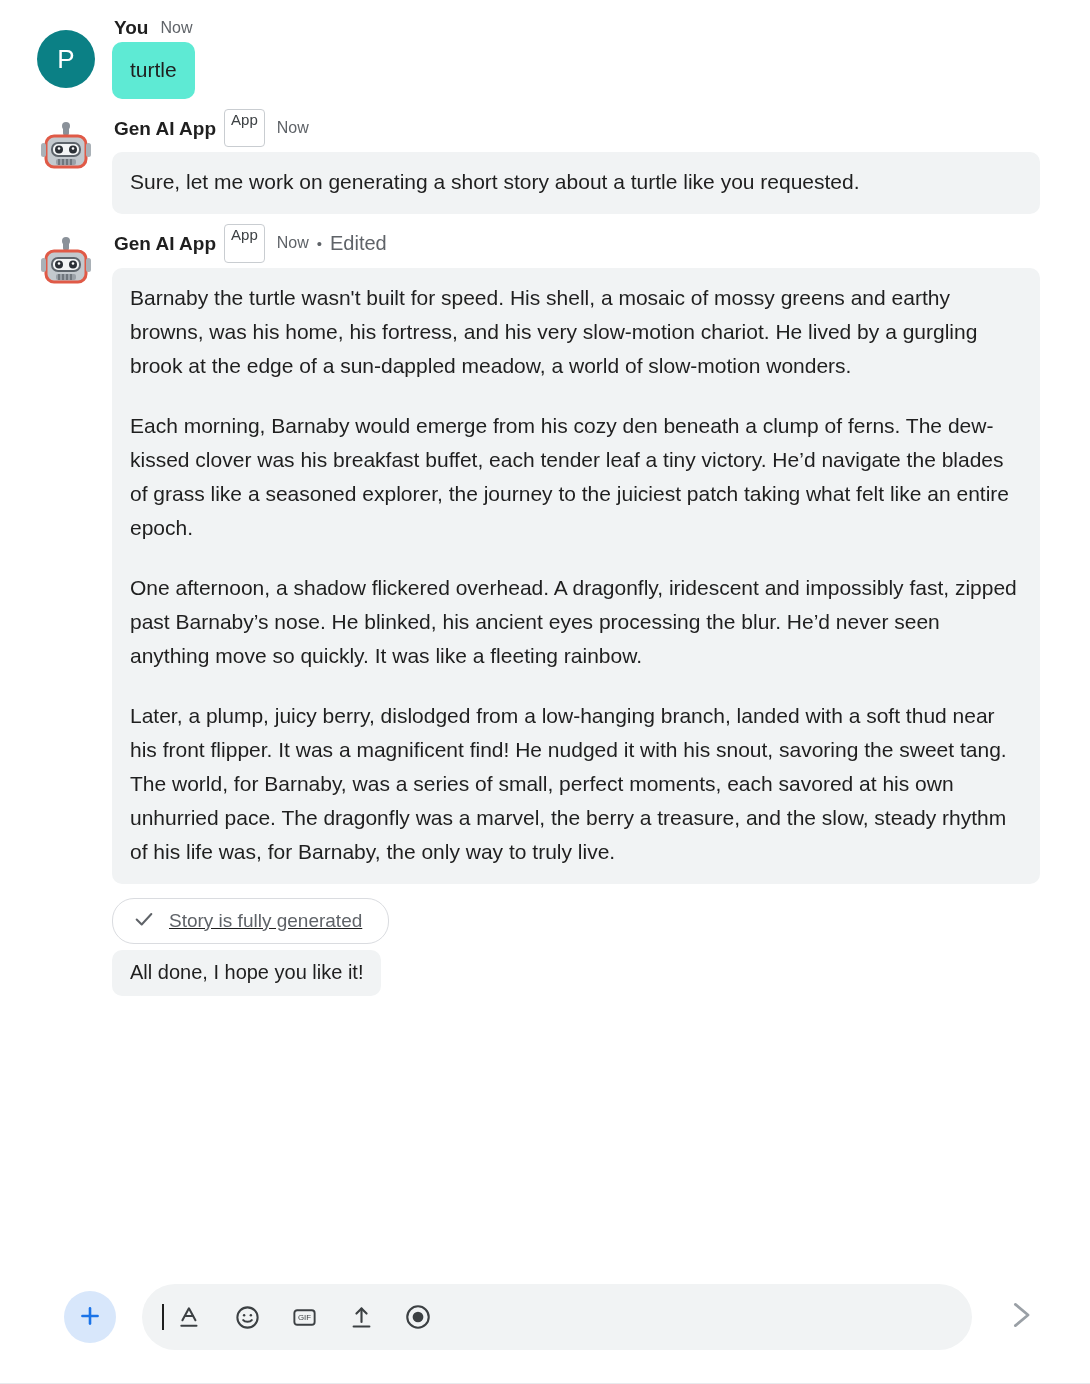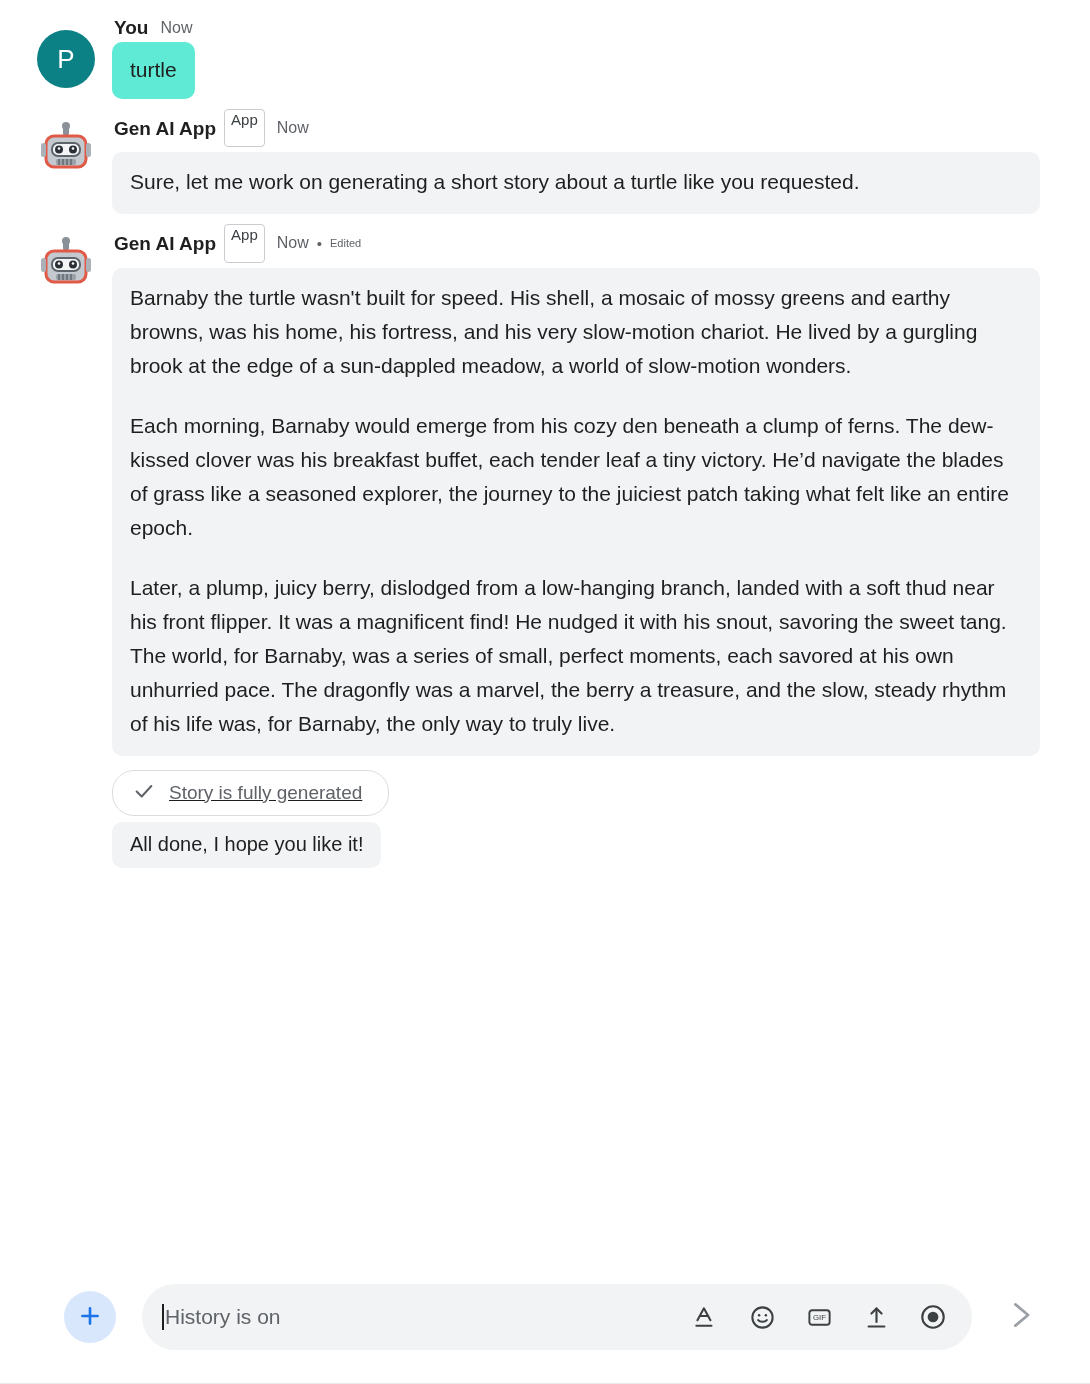--- a/index.html
+++ b/index.html
@@ -94,21 +94,21 @@
   .timestamp {
     font-size: 16px;
     color: #5f6368;
     margin-left: 4px;
   }
   .dot-sep {
     font-size: 15px;
     color: #5f6368;
   }
   .edited {
-    font-size: 11px;
+    font-size: 20px;
     color: #5f6368;
   }
 
   
   .bubble {
     border-radius: 10px;
     padding: 13px 18px 15px 18px;
     font-size: 21px;
     line-height: 1.62;
     color: #1f1f1f;
@@ -317,20 +317,21 @@
         <div class="meta">
           <span class="sender">Gen AI App</span>
           <span class="app-badge">App</span>
           <span class="timestamp">Now</span>
           <span class="dot-sep">•</span>
           <span class="edited">Edited</span>
         </div>
         <div class="bubble bubble-bot">
           <p>Barnaby the turtle wasn't built for speed. His shell, a mosaic of mossy greens and earthy browns, was his home, his fortress, and his very slow-motion chariot. He lived by a gurgling brook at the edge of a sun-dappled meadow, a world of slow-motion wonders.</p>
           <p>Each morning, Barnaby would emerge from his cozy den beneath a clump of ferns. The dew-kissed clover was his breakfast buffet, each tender leaf a tiny victory. He’d navigate the blades of grass like a seasoned explorer, the journey to the juiciest patch taking what felt like an entire epoch.</p>
+          <p>One afternoon, a shadow flickered overhead. A dragonfly, iridescent and impossibly fast, zipped past Barnaby’s nose. He blinked, his ancient eyes processing the blur. He’d never seen anything move so quickly. It was like a fleeting rainbow.</p>
           <p>Later, a plump, juicy berry, dislodged from a low-hanging branch, landed with a soft thud near his front flipper. It was a magnificent find! He nudged it with his snout, savoring the sweet tang. The world, for Barnaby, was a series of small, perfect moments, each savored at his own unhurried pace. The dragonfly was a marvel, the berry a treasure, and the slow, steady rhythm of his life was, for Barnaby, the only way to truly live.</p>
         </div>
 
         <div class="status-chip">
           <span class="check-icon">
             <svg width="22" height="22" viewBox="0 0 24 24" fill="none" stroke="#5f6368" stroke-width="2.2" stroke-linecap="round" stroke-linejoin="round">
               <polyline points="4,12.5 9.5,18 20,6.5"></polyline>
             </svg>
           </span>
           <span class="chip-label">Story is fully generated</span>
@@ -349,21 +350,20 @@
       <span>
         <svg width="26" height="26" viewBox="0 0 24 24" fill="none" stroke="#1a73e8" stroke-width="2.4" stroke-linecap="round">
           <line x1="12" y1="5" x2="12" y2="19"></line>
           <line x1="5" y1="12" x2="19" y2="12"></line>
         </svg>
       </span>
     </button>
 
     <div class="input-pill">
       <span class="caret"></span>
-      <span class="placeholder">History is on</span>
 
       <div class="tool-icons">
         <span class="tool-icon">
           <svg width="26" height="26" viewBox="0 0 24 24" fill="none" stroke="#3c4043" stroke-width="1.9" stroke-linecap="round" stroke-linejoin="round">
             <path d="M5 15 L11 4 L17 15"></path>
             <line x1="7.3" y1="11" x2="14.7" y2="11"></line>
             <line x1="4" y1="20" x2="18" y2="20"></line>
           </svg>
         </span>
         <span class="tool-icon">

